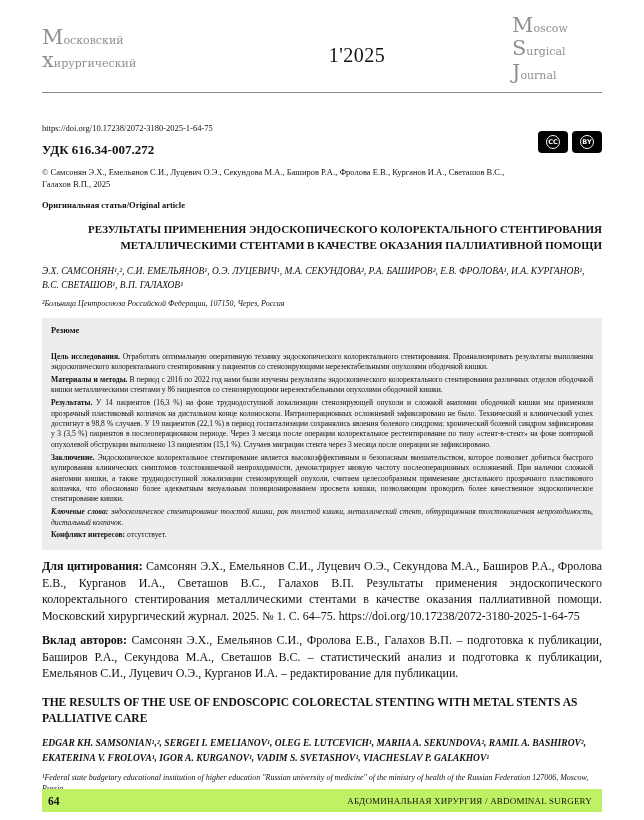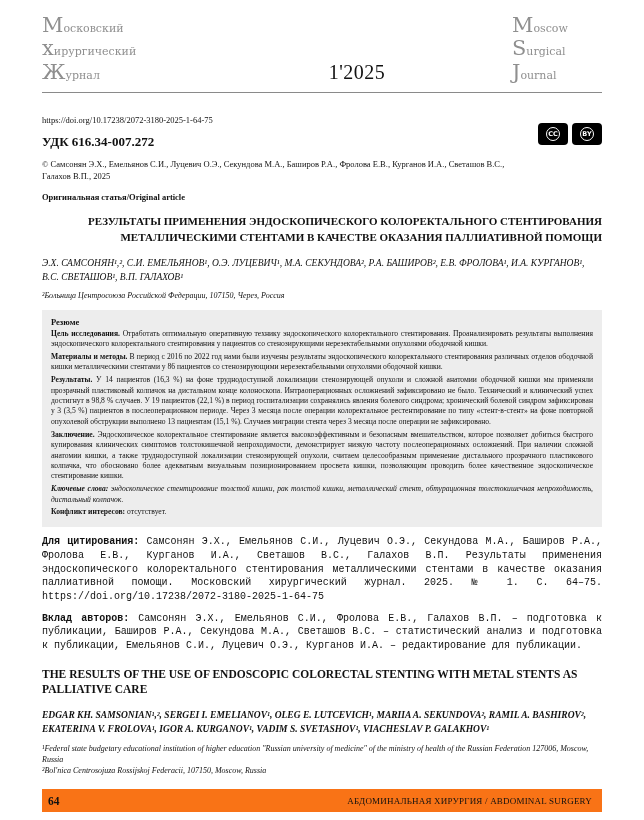--- a/index.html
+++ b/index.html
@@ -8,30 +8,30 @@
     width: 644px; height: 820px;
     background: #ffffff;
     font-family: "Liberation Serif", serif;
     color: #111;
     position: relative;
     overflow: hidden;
   }
   .page { padding: 14px 42px 0 42px; position: relative; }
 
   
-  .header { display: flex; justify-content: space-between; align-items: flex-end; }
+  .header { display: flex; justify-content: space-between; align-items: center; }
   .logo { color: #8f8f8f; font-size: 11px; line-height: 1.12; font-family: "DejaVu Serif", serif; }
   .logo div::first-letter { font-size: 1.9em; }
   .logo-ru { width: 160px; }
   .logo-en { width: 90px; }
   .issue { flex: 1; text-align: center; font-size: 20px; margin-top: 12px; letter-spacing: 0.5px; }
   .rule { border: none; border-top: 1.2px solid #8a8a8a; margin: 8px 0 0 0; }
 
   
-  .meta { position: relative; margin-top: 16px; }
+  .meta { position: relative; margin-top: 24px; }
   .doi { font-size: 8.5px; color: #111; text-decoration: none; }
   .udk { font-size: 13px; font-weight: bold; margin-top: 7px; }
   .copyright { font-size: 8.5px; margin-top: 9px; width: 470px; line-height: 1.4; }
   .article-type { font-size: 8.5px; font-weight: bold; margin-top: 9px; }
 
   .cc-badges { position: absolute; right: 0; top: 14px; display: flex; gap: 4px; }
   .badge { width: 30px; height: 22px; background: #000; border-radius: 4px;
            display: flex; align-items: center; justify-content: center; gap: 1px; }
   .badge .circle { width: 14px; height: 14px; border: 1.5px solid #fff; border-radius: 50%;
                    color: #fff; font-size: 6.5px; font-weight: bold;
@@ -39,52 +39,51 @@
                    display: flex; align-items: center; justify-content: center; }
 
   
   .title-ru { font-size: 11px; font-weight: bold; margin-top: 12px; line-height: 1.42; text-align: right; }
   .authors-ru { font-size: 9.5px; font-weight: normal; font-style: italic; margin-top: 11px; line-height: 1.5; }
   .affil { font-size: 8px; font-style: italic; margin-top: 5px; line-height: 1.42; }
 
   
   .abstract { background: #ededed; margin-top: 9px; padding: 7px 9px 7px 9px;
               font-size: 7.6px; line-height: 1.37; text-align: justify; }
-  .abstract-heading { font-weight: bold; font-size: 8.5px; margin-bottom: 0; }
+  .abstract-heading { font-weight: bold; font-size: 8.5px; margin-bottom: 15px; }
   .abstract p { margin: 0 0 2.5px 0; }
   .lbl { font-weight: bold; }
   .lbl-i { font-weight: bold; font-style: italic; }
   .kw-text { font-style: italic; }
 
   
-  .white-section { font-size: 10px; line-height: 1.37; text-align: justify; margin-top: 8px; font-family: Liberation Mono, monospace; }
+  .white-section { font-size: 12px; line-height: 1.37; text-align: justify; margin-top: 8px; }
 
   
   .title-en { font-size: 11.5px; font-weight: bold; margin-top: 14px; line-height: 1.35; }
   .authors-en { font-size: 9.5px; font-weight: bold; font-style: italic; margin-top: 10px; line-height: 1.5; }
   .affil-en { font-size: 8px; font-style: italic; margin-top: 7px; line-height: 1.38; }
 
   
   .footer { position: absolute; left: 42px; right: 42px; bottom: 8px;
-            background: #f97316; height: 23px;
+            background: #bef264; height: 23px;
             display: flex; align-items: center; justify-content: space-between;
             padding: 0 10px 0 6px; }
   .page-num { font-weight: bold; font-size: 11.5px; }
   .section-title { font-size: 9px; letter-spacing: 0.2px; }
 </style>
 </head>
 <body>
 
 <div class="page">
 
   <div class="header">
     <div class="logo logo-ru">
       <div>Московский</div>
       <div>хирургический</div>
-      <div>Журнал</div>
     </div>
     <div class="issue">1'2025</div>
     <div class="logo logo-en">
       <div>Moscow</div>
       <div>Surgical</div>
       <div>Journal</div>
     </div>
   </div>
   <hr class="rule">
 

